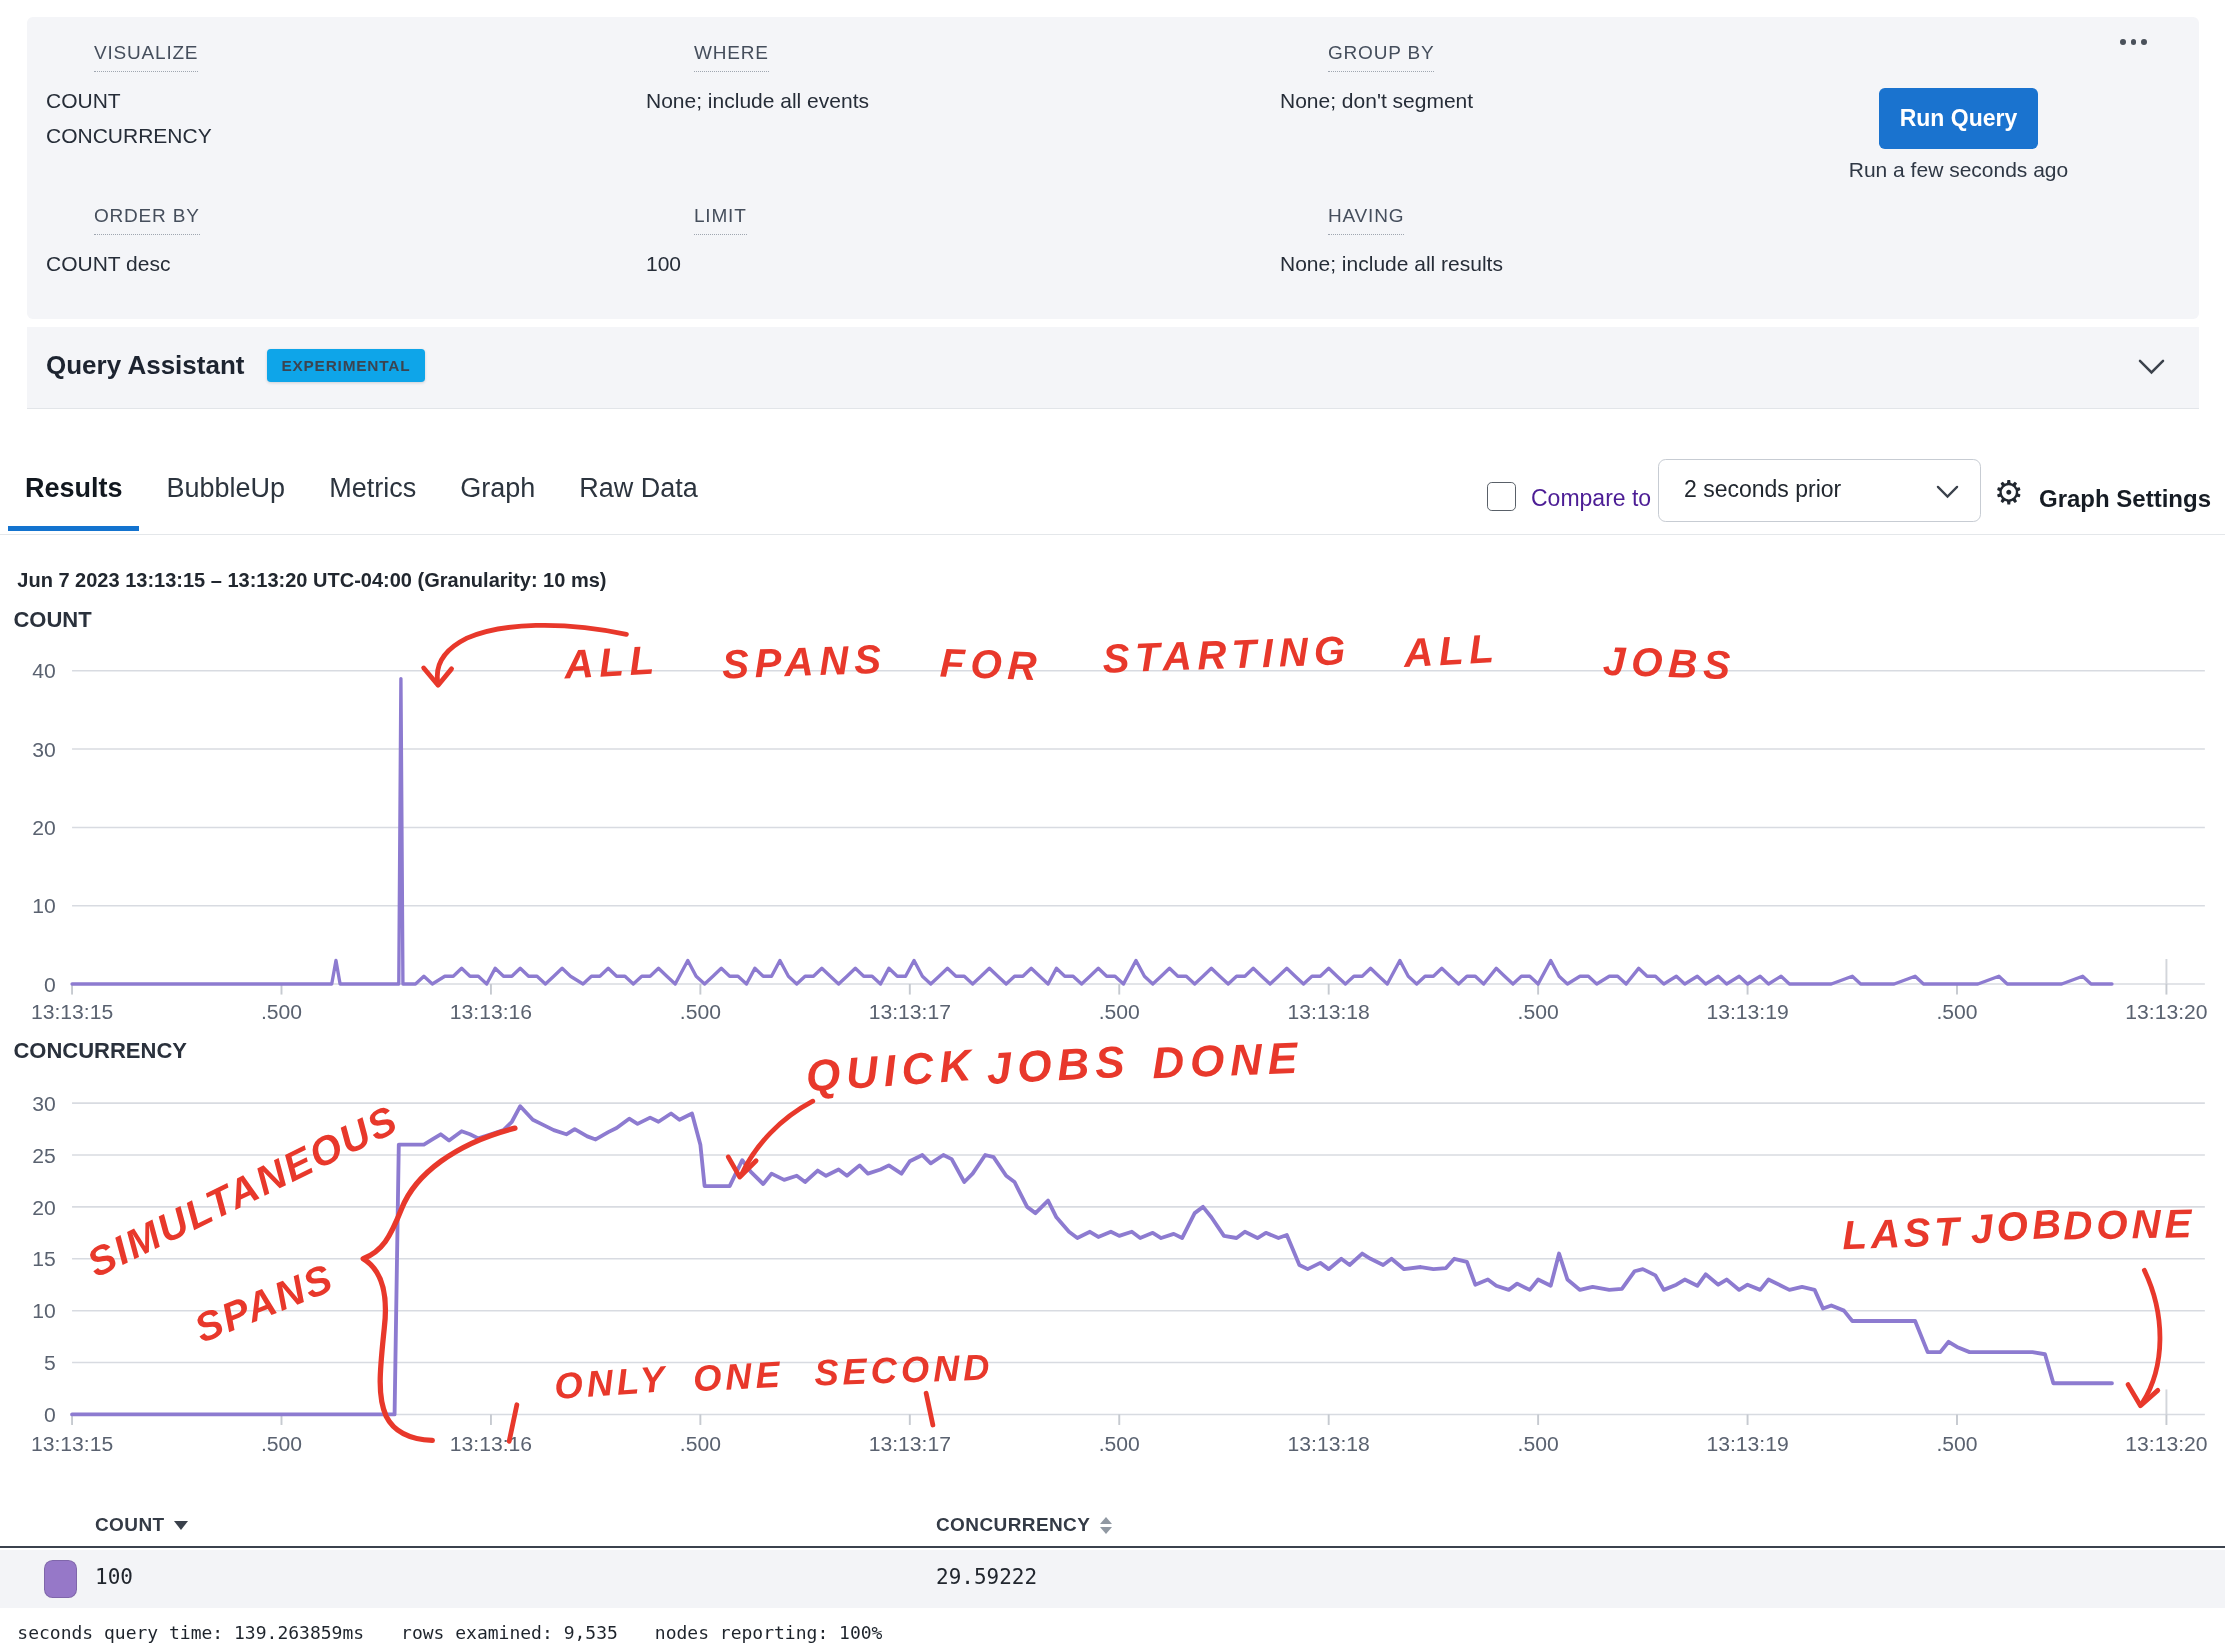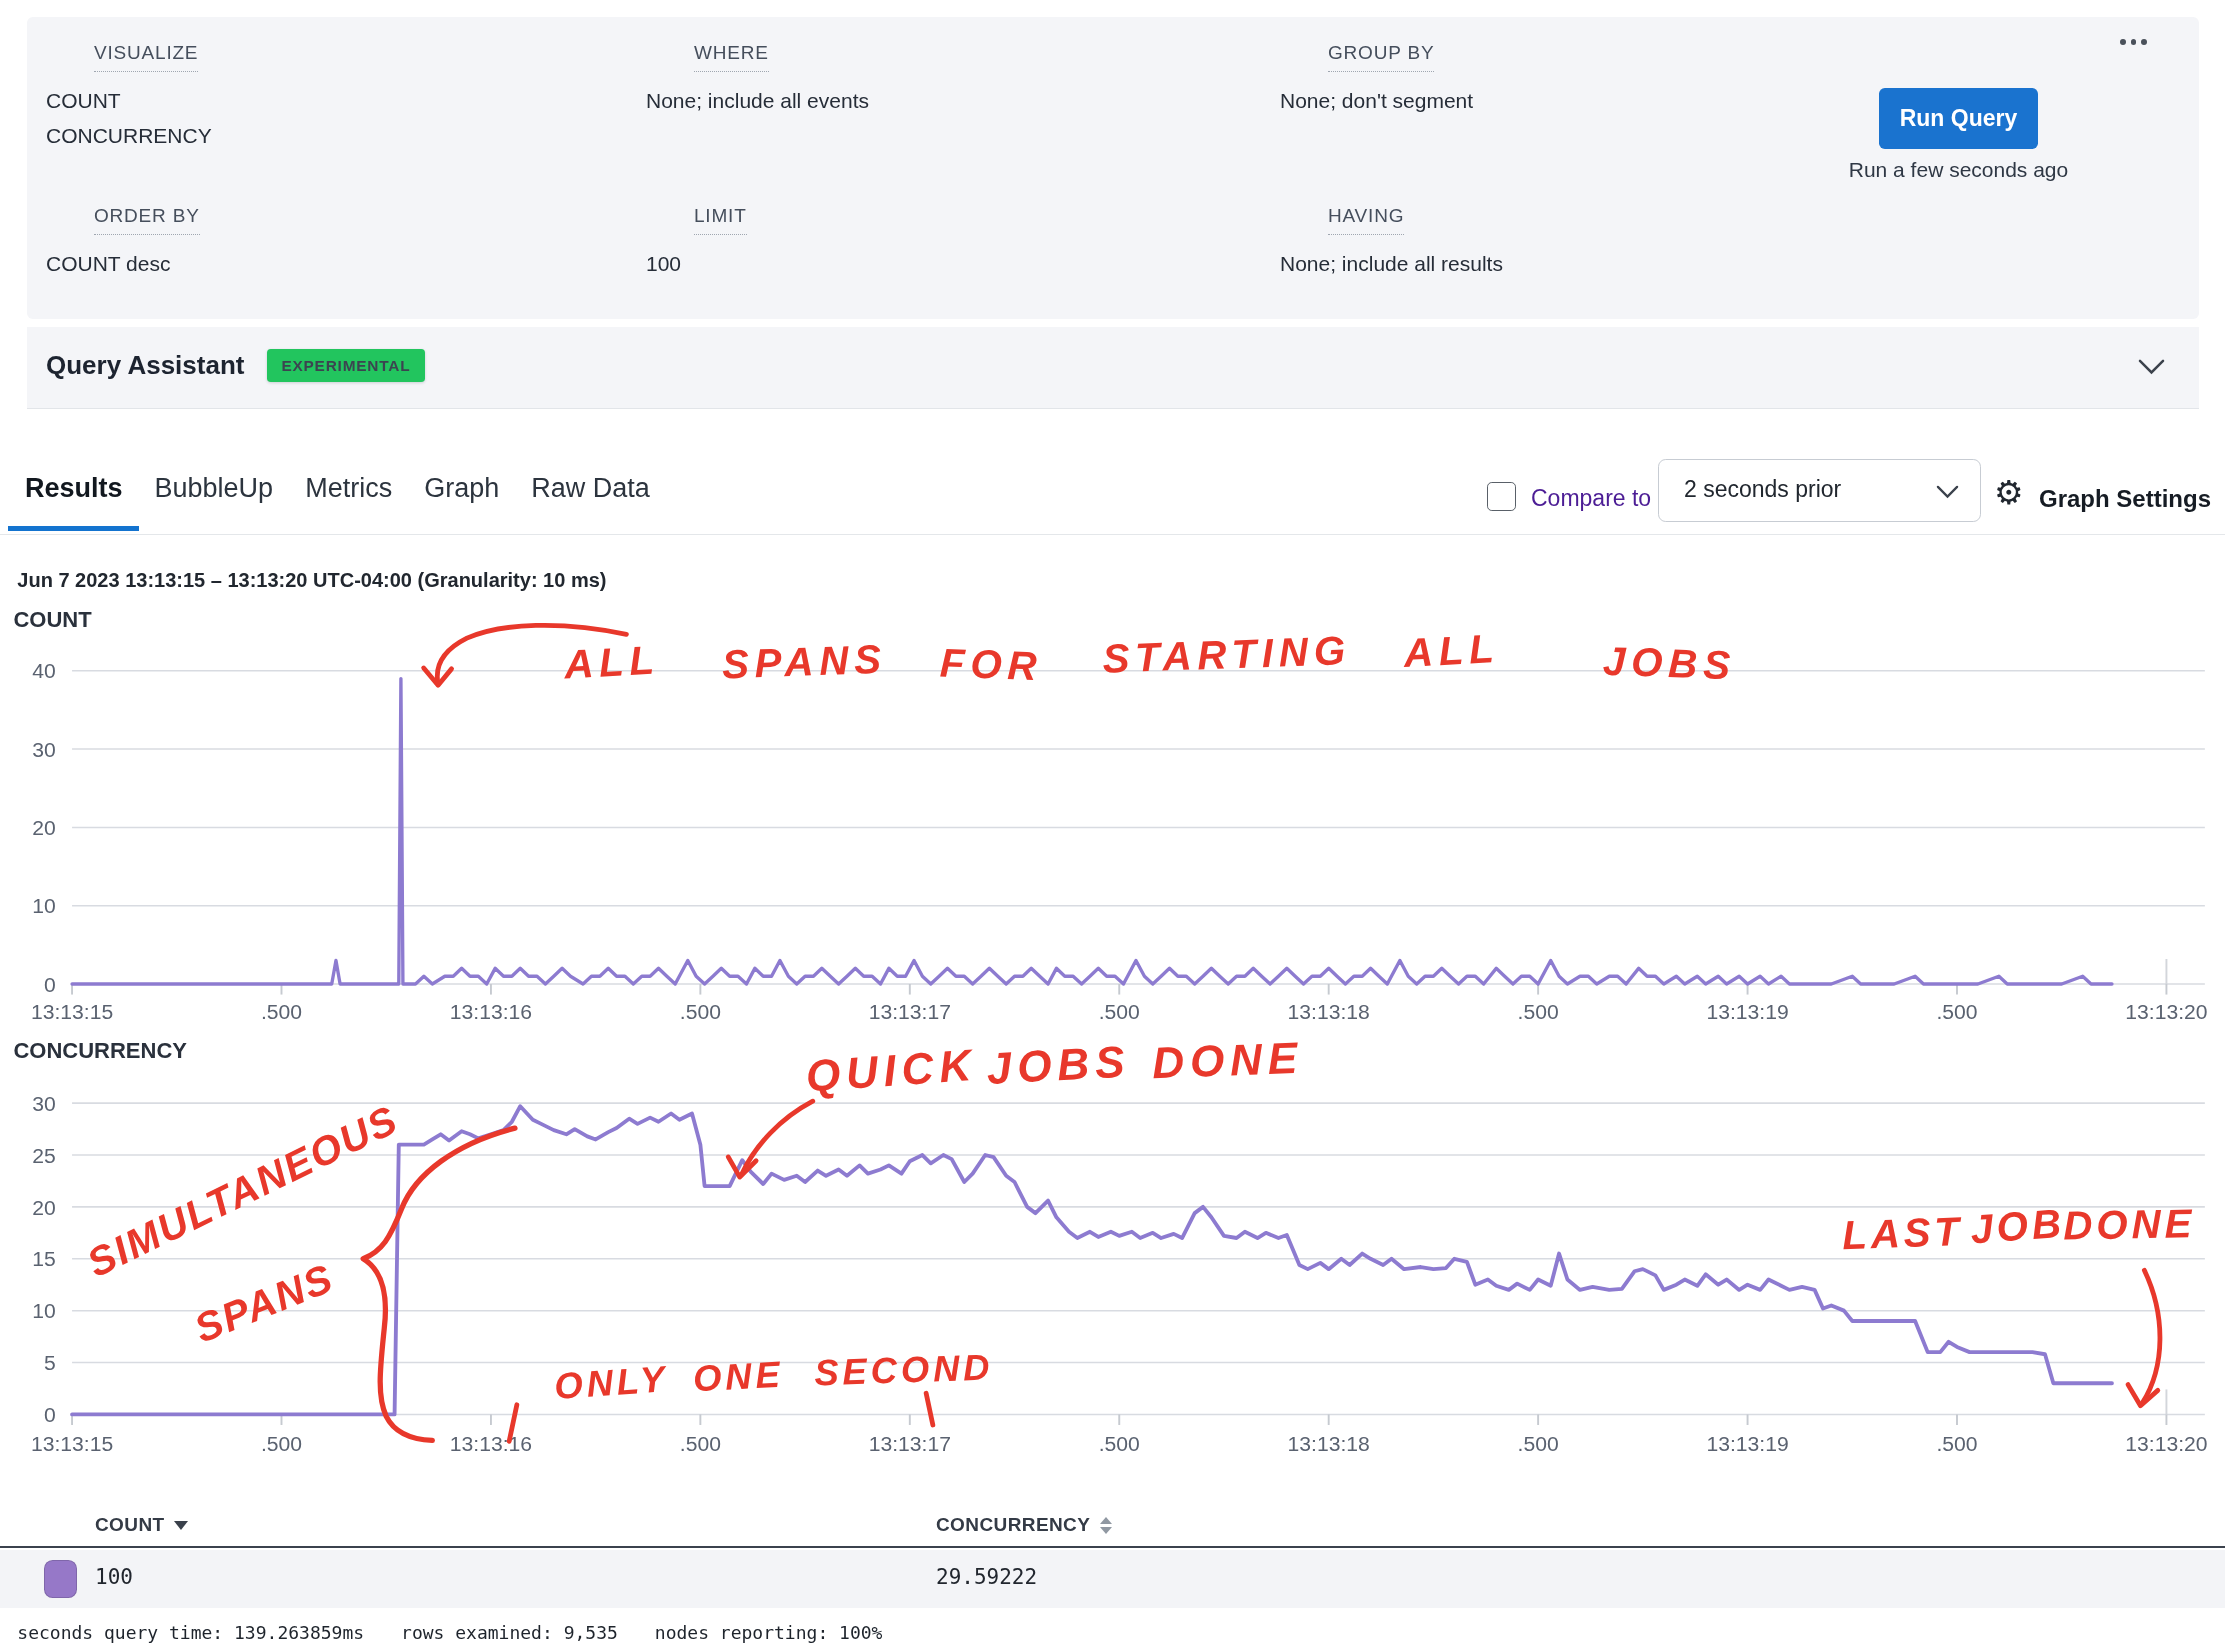--- a/index.html
+++ b/index.html
@@ -18,27 +18,27 @@
   .run-btn{position:absolute;left:1852px;top:71px;width:159px;height:61px;background:#1a73cf;
            border:none;border-radius:5.8px;color:#fff;font-family:"Liberation Sans",sans-serif;
            font-size:23px;font-weight:700;cursor:pointer;}
   .run-ago{position:absolute;left:1816px;top:138px;width:231px;text-align:center;
            font-size:21px;color:#2f3845;line-height:29px;}
 
   
   .qa-row{position:absolute;left:27px;top:327px;width:2172px;height:81px;background:#f4f5f8;
           border-bottom:1.9px solid #e2e5e9;}
   .qa-title{position:absolute;left:19px;top:23px;font-size:26px;font-weight:700;color:#1d2430;}
-  .qa-badge{position:absolute;left:240px;top:22px;background:#22c55e;border-radius:3.8px;
+  .qa-badge{position:absolute;left:240px;top:22px;background:#0ea5e9;border-radius:3.8px;
             padding:7.7px 14.4px;font-size:15.4px;font-weight:700;letter-spacing:0.8px;color:#3c4450;
             box-shadow:0 1px 2.9px rgba(30,40,60,0.18);}
   .qa-chevron{position:absolute;right:33px;top:31px;color:#3b424c;cursor:pointer;}
 
   
-  .tabs{position:absolute;left:25px;top:473px;display:flex;gap:32px;}
+  .tabs{position:absolute;left:25px;top:473px;display:flex;gap:44px;}
   .tab{font-size:27px;font-weight:500;color:#2c343e;cursor:pointer;}
   .tab.active{font-weight:700;color:#12181f;}
   .tab-underline{position:absolute;left:7.7px;top:526px;width:131px;height:4.8px;background:#1373cf;}
   .tabs-border{position:absolute;left:0;top:534px;width:2226px;height:1px;background:#e4e7ea;}
   .checkbox{position:absolute;left:1487px;top:482px;width:27px;height:27px;border:1.9px solid #596068;
             border-radius:4.8px;background:#fff;cursor:pointer;}
   .compare-label{position:absolute;left:1531px;top:485px;font-size:23px;color:#4c1d95;}
   .select{position:absolute;left:1658px;top:459px;width:323px;height:63px;border:1.9px solid #c7ccd3;
           border-radius:7.7px;background:#fff;cursor:pointer;box-sizing:border-box;}
   .select-value{position:absolute;left:25px;top:16.3px;font-size:23px;color:#21272f;}

